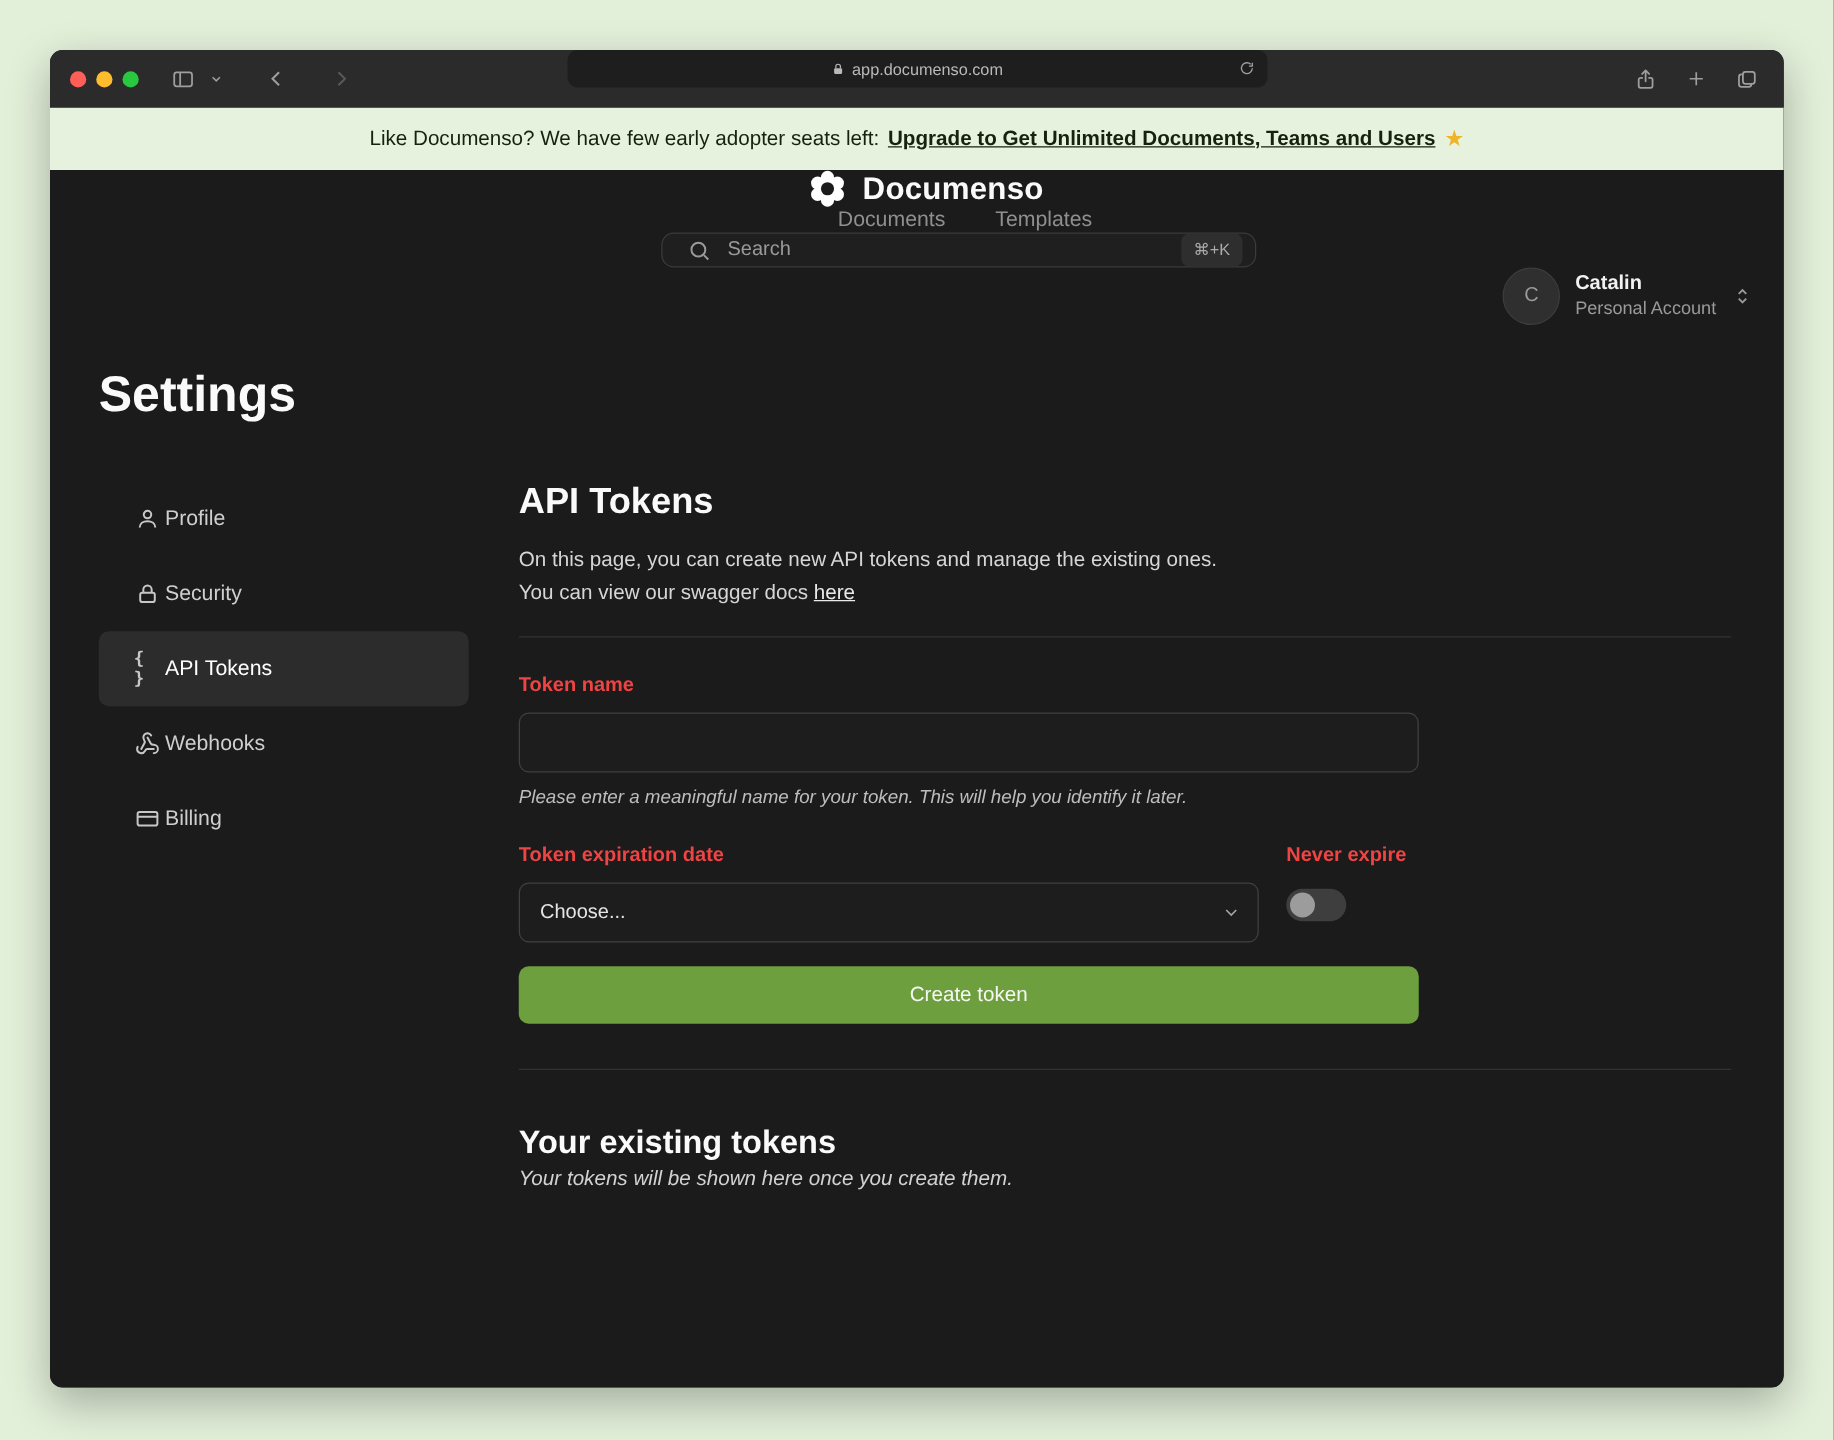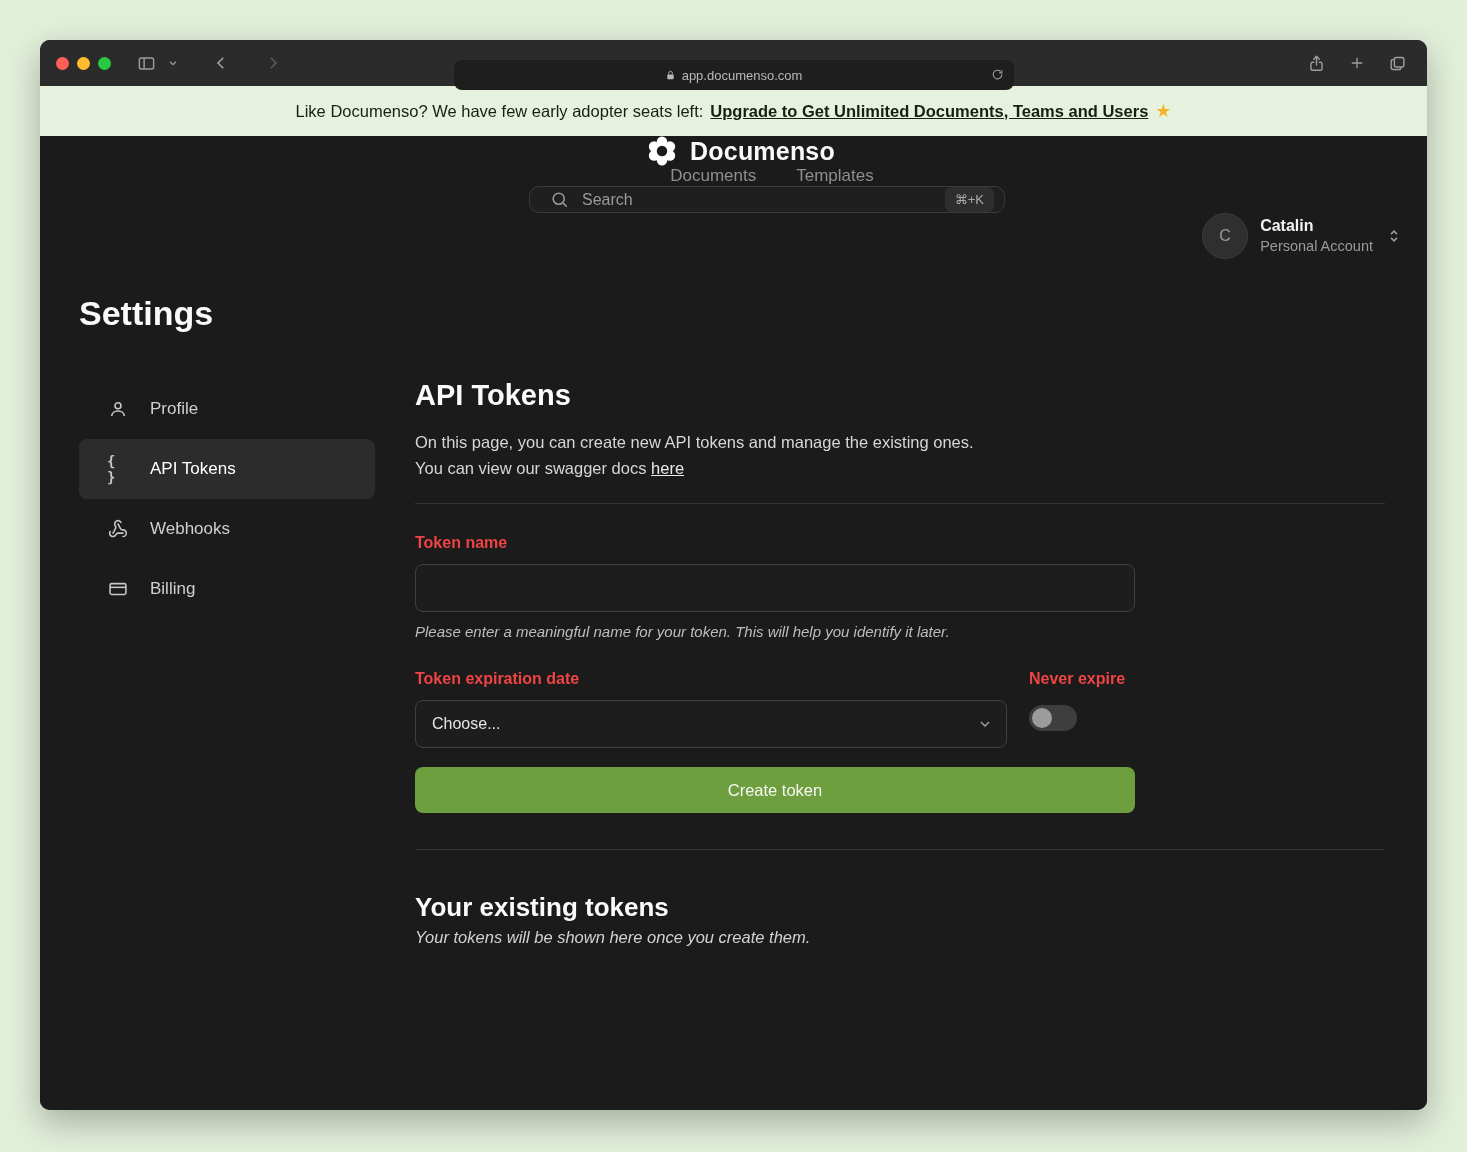--- a/index.html
+++ b/index.html
@@ -31,21 +31,21 @@
   .light.green { background: #28c840; }
   .chrome-btn {
     background: none; border: none; color: #9e9e9e; cursor: pointer;
     display: flex; align-items: center; justify-content: center;
     padding: 4px; border-radius: 5px;
   }
   .chrome-btn.dim { color: #585858; }
   .chrome-left { display: flex; align-items: center; gap: 4px; }
   .chrome-left .gap { width: 18px; }
   .urlbar {
-    position: absolute; left: 50%; top: 20px; transform: translateX(-50%);
+    position: absolute; left: 50%; top: 0; transform: translateX(-50%);
     width: 560px; height: 30px; border-radius: 8px;
     background: #1e1e1e; color: #b9b9b9;
     display: flex; align-items: center; justify-content: center; gap: 6px;
     font-size: 13px; cursor: text;
   }
   .urlbar .refresh { position: absolute; right: 6px; top: 4px; }
   .chrome-right { margin-left: auto; display: flex; align-items: center; gap: 14px; }
   
   .banner {
     height: 50px; flex: 0 0 auto;
@@ -76,26 +76,26 @@
   .user-menu { margin-left: auto; display: flex; align-items: center; gap: 12px; cursor: pointer; }
   .avatar {
     width: 46px; height: 46px; border-radius: 50%;
     background: #2f2f2f; border: 1px solid #3c3c3c;
     display: flex; align-items: center; justify-content: center;
     color: #9a9a9a; font-size: 16px;
   }
   .user-name { font-size: 16px; font-weight: 600; color: #f2f2f2; line-height: 1.3; }
   .user-type { font-size: 14.5px; color: #9a9a9a; line-height: 1.3; }
   .user-chev { color: #9a9a9a; display: flex; }
-  .page-title { font-size: 34px; font-weight: 700; color: #fafafa; margin: 54px 0 0 39px; }
+  .page-title { font-size: 40px; font-weight: 700; color: #fafafa; margin: 54px 0 0 39px; }
   
   .content { display: flex; padding: 46px 42px 0 39px; gap: 40px; }
   .side-nav { width: 296px; flex: 0 0 auto; }
   .side-item {
-    height: 60px; display: flex; align-items: center; gap: 21px;
+    height: 60px; display: flex; align-items: center; gap: 3px;
     padding-left: 28px; border-radius: 8px; cursor: pointer;
     color: #cfcfcf; font-size: 17px;
   }
   .side-item .icn { width: 22px; display: flex; justify-content: center; color: #c7c7c7; }
   .side-item.active { background: #2c2c2c; color: #ffffff; }
   .braces { font-family: "DejaVu Sans Mono", monospace; font-size: 14px; font-weight: 700; letter-spacing: 1px; }
   .main { flex: 1; }
   .section-title { font-size: 29px; font-weight: 700; color: #fafafa; }
   .section-desc { margin-top: 18px; font-size: 16.5px; color: #d6d6d6; line-height: 1.55; }
   .section-desc a { color: #eaeaea; text-decoration: underline; cursor: pointer; }
@@ -288,20 +288,29 @@
 
       <div class="side-nav">
         <div class="side-item">
           <span class="icn">
             <svg viewBox="0 0 24 24" width="20" height="20" fill="none" stroke="currentColor" stroke-width="1.9">
                 <circle cx="12" cy="8" r="3.6"></circle>
                 <path d="M4.5 20.5c0-3.9 3.4-6.2 7.5-6.2s7.5 2.3 7.5 6.2"></path>
               </svg>
           </span>
           <span>Profile</span>
+        </div>
+        <div class="side-item">
+          <span class="icn">
+            <svg viewBox="0 0 24 24" width="20" height="20" fill="none" stroke="currentColor" stroke-width="1.9">
+                <rect x="5" y="11" width="14" height="9" rx="2"></rect>
+                <path d="M8 11V8a4 4 0 0 1 8 0v3"></path>
+              </svg>
+          </span>
+          <span>Security</span>
         </div>
         <div class="side-item active">
           <span class="icn braces">{ }</span>
           <span>API Tokens</span>
         </div>
         <div class="side-item">
           <span class="icn">
             <svg viewBox="0 0 24 24" width="20" height="20" fill="none" stroke="currentColor" stroke-width="1.9" stroke-linecap="round" stroke-linejoin="round">
                 <path d="M18 16.98h-5.99c-1.1 0-1.95.94-2.48 1.9A4 4 0 0 1 2 17c.01-.7.2-1.4.57-2"></path>
                 <path d="m6 17 3.13-5.78c.53-.97.1-2.18-.5-3.1a4 4 0 1 1 6.89-4.06"></path>

